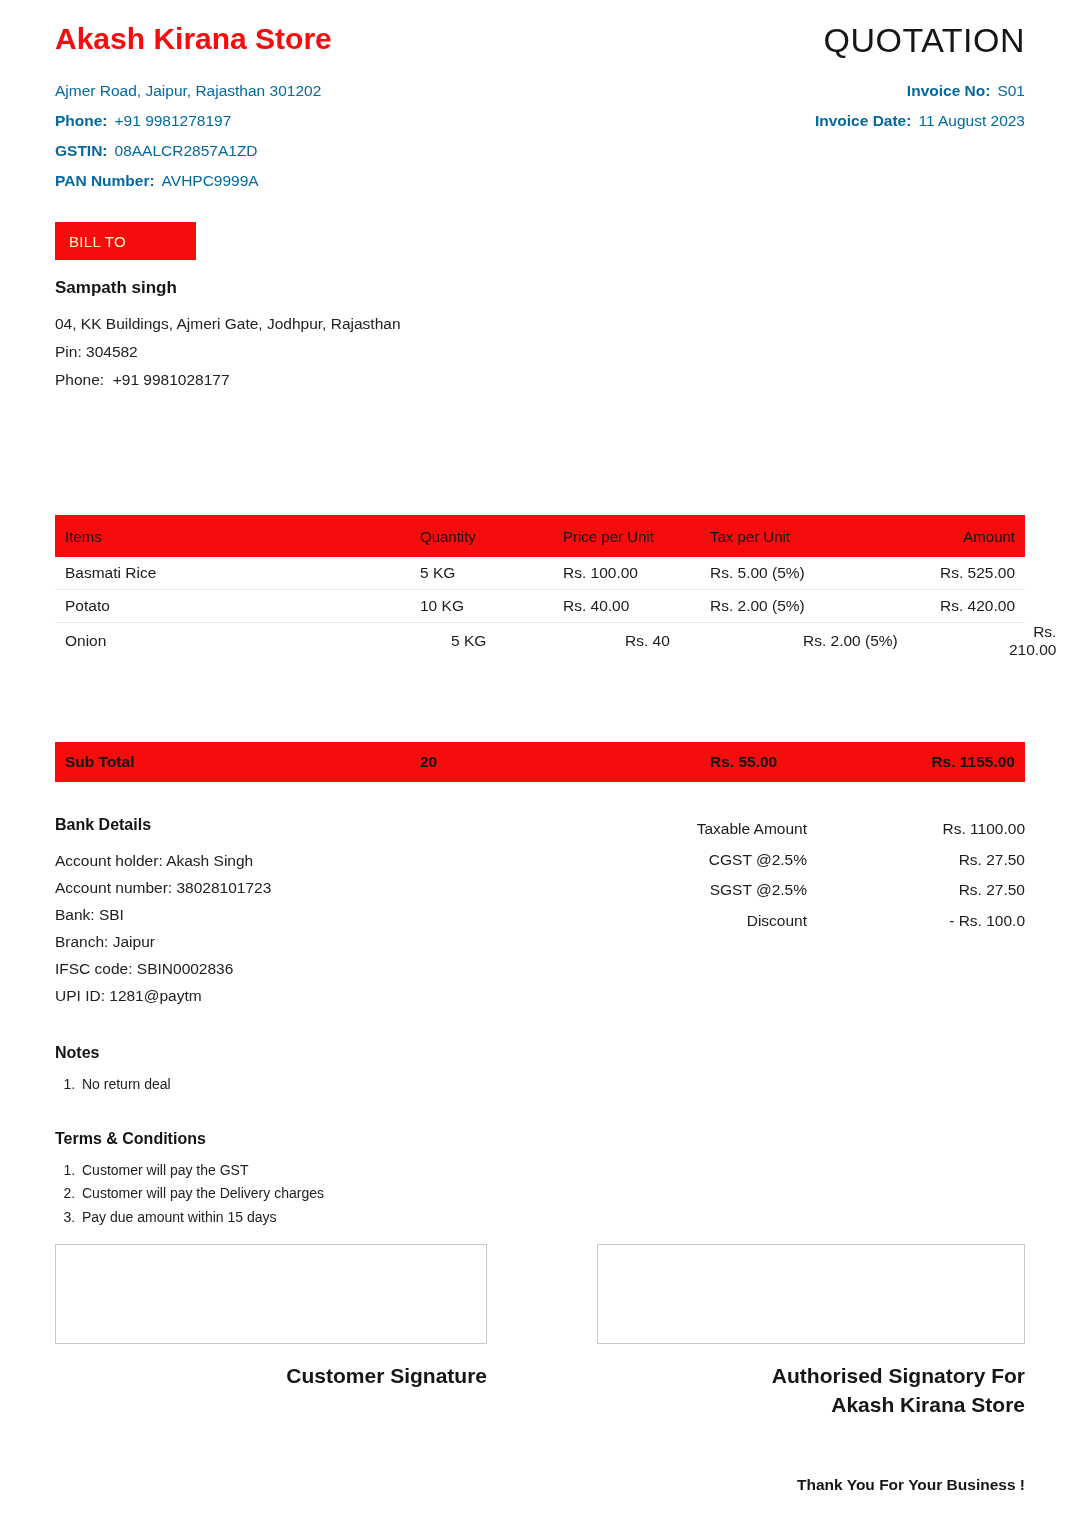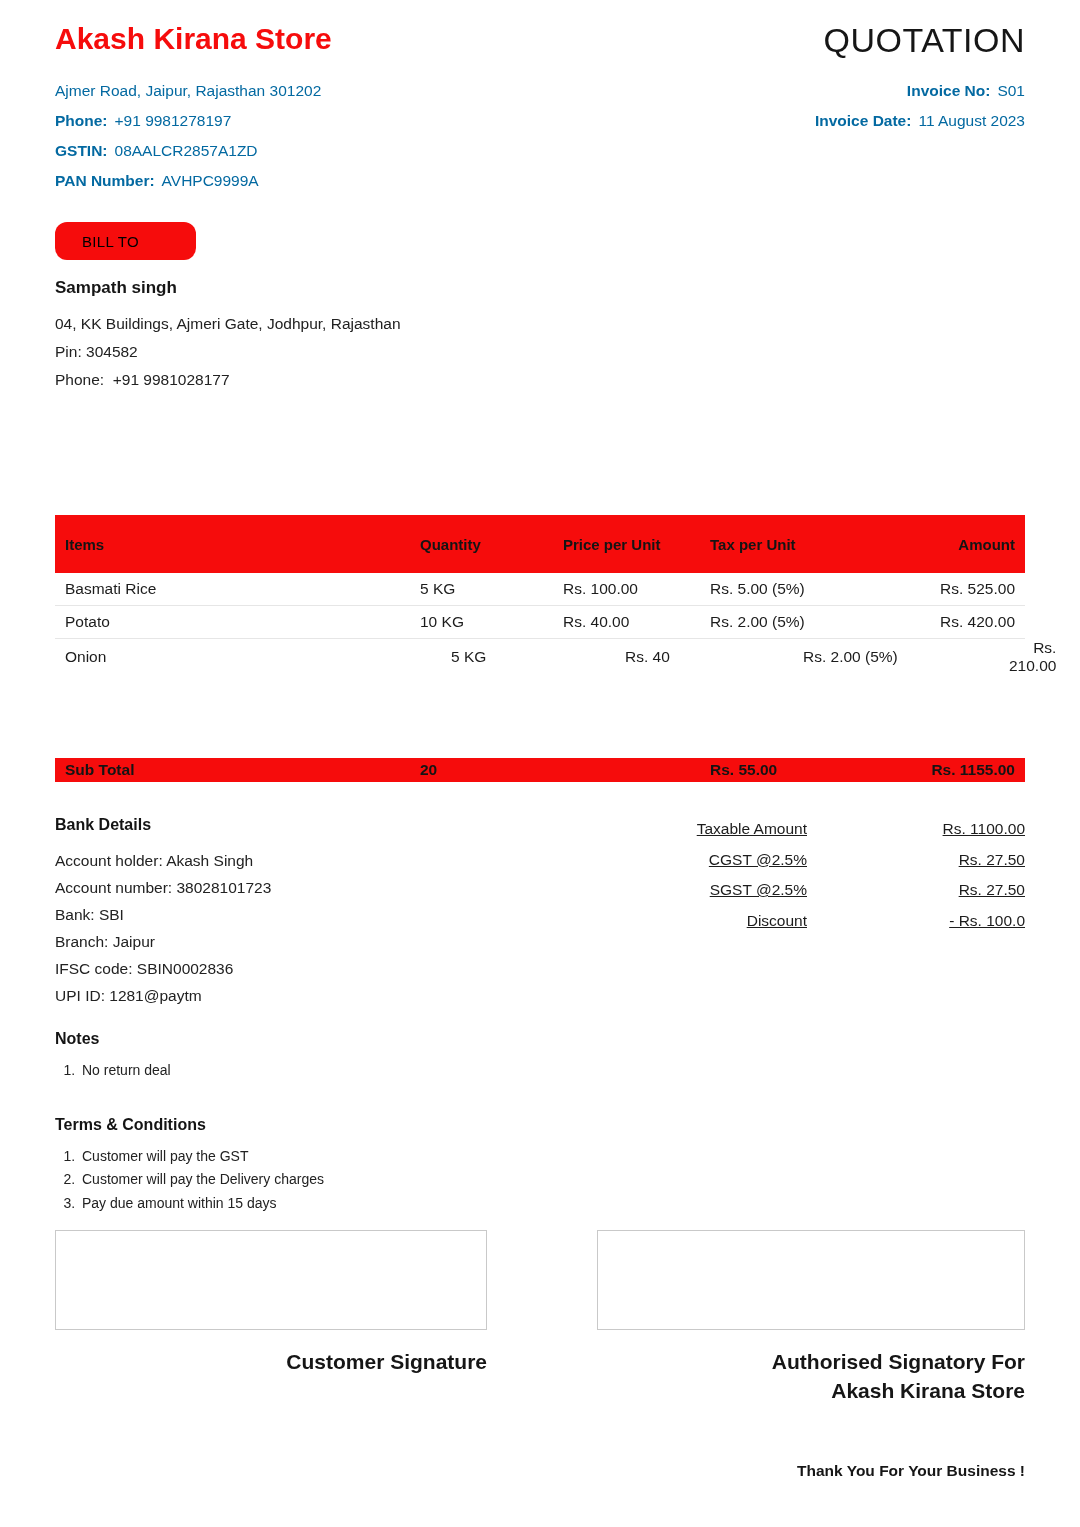--- a/index.html
+++ b/index.html
@@ -21,72 +21,72 @@
   }
   .h-line { font-size: 15.5px; line-height: 30px; color: #0369a1; }
   .lbl { font-weight: bold; margin-right: 7px; }
   .h-right { text-align: right; }
   .doc-title { font-size: 34px; font-weight: 400; color: #161616; line-height: 40px; margin-bottom: 16px; letter-spacing: 0.5px; }
 
   
   .billto { margin-top: 26px; }
   .billto-badge {
     width: 141px; height: 38px; background: var(--accent, #f60c0c);
-    color: #000000; font-size: 15px; font-weight: 500;
-    display: flex; align-items: center; padding-left: 27px; letter-spacing: 0.3px; border-radius: 12px;
+    color: #fef9c3; font-size: 15px; font-weight: 500;
+    display: flex; align-items: center; padding-left: 14px; letter-spacing: 0.3px;
   }
   .billto-name { font-size: 17px; font-weight: bold; margin-top: 17px; line-height: 22px; color: #161616; }
   .billto-line { font-size: 15.5px; line-height: 28px; color: #222; }
   .billto-lines { margin-top: 11px; }
 
   
   .items { margin-top: 121px; }
   .trow {
     display: grid;
     grid-template-columns: 355px 143px 147px 175px 1fr;
     padding: 0 10px;
     align-items: center;
   }
   .trow .c-amount { text-align: right; }
   .thead {
     background: var(--accent, #f60c0c);
-    height: 58px;
-    font-size: 15px; font-weight: bold; color: #141414;
+    height: 42px;
+    font-size: 15px; font-weight: normal; color: #141414;
   }
   .tdata { height: 33px; font-size: 15.5px; color: #1c1c1c; border-bottom: 1px solid #e6e6e6; }
   .tdata.last { border-bottom: none; gap: 31px; }
 
   
   .subtotal {
-    margin-top: 86px; height: 24px;
+    margin-top: 86px; height: 40px;
     background: var(--accent, #f60c0c);
     font-size: 15.5px; font-weight: bold; color: #141414;
   }
 
   
   .mid { display: flex; justify-content: space-between; margin-top: 32px; }
   .bank { width: 430px; }
   .sec-heading { font-size: 16px; font-weight: bold; color: #141414; line-height: 22px; }
   .bank-lines { margin-top: 11px; }
   .bank-line { font-size: 15.5px; line-height: 27px; color: #222; }
-  .totals { width: 428px; text-decoration: underline; }
+  .totals { width: 428px; }
   .tot-row { display: grid; grid-template-columns: 1fr 218px; font-size: 15.5px; line-height: 30.5px; color: #1c1c1c; }
   .tot-row span { text-align: right; }
   .tot-total {
     display: grid; grid-template-columns: 1fr 218px;
     margin-top: 9px;
     border-top: 1px solid #ef6f6f; border-bottom: 1px solid #ef6f6f;
     padding: 11px 0;
     font-size: 20px; font-weight: bold; color: #111;
   }
   .tot-total span { text-align: right; }
   .tot-total .t-label { text-align: right; padding-right: 98px; }
 
   
-  .notes { margin-top: 19px; }
+  .notes { margin-top: 33px; }
   .terms { margin-top: 31px; }
   .doc-list { margin-top: 9px; padding-left: 24px; }
   .doc-list li { font-size: 14px; line-height: 23.5px; color: #222; padding-left: 3px; }
 
   
   .signs { display: flex; justify-content: space-between; margin-top: 15px; }
   .sig-col { width: 432px; }
   .sig-col.right { width: 428px; }
   .sig-box { width: 100%; height: 100px; border: 1px solid #c9c9c9; background: #fff; }
   .sig-label { text-align: right; font-size: 21px; font-weight: bold; color: #161616; line-height: 29px; }

